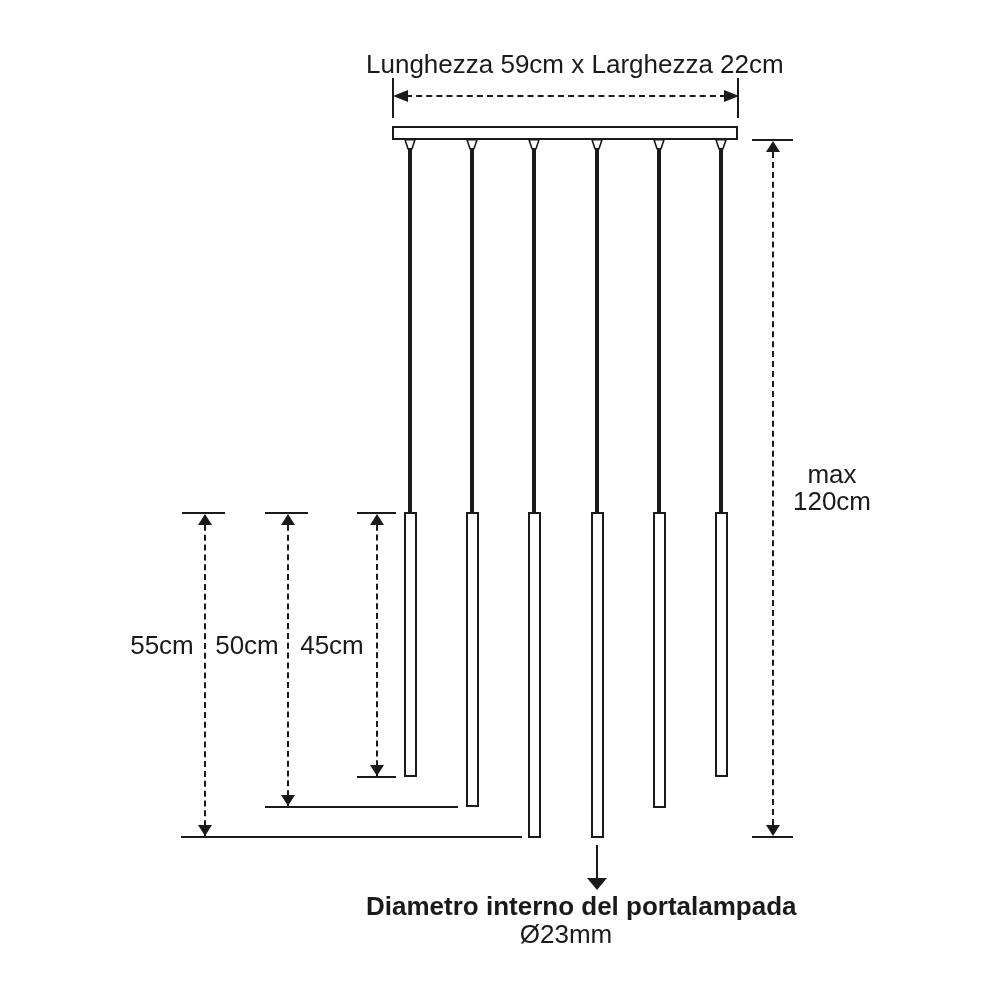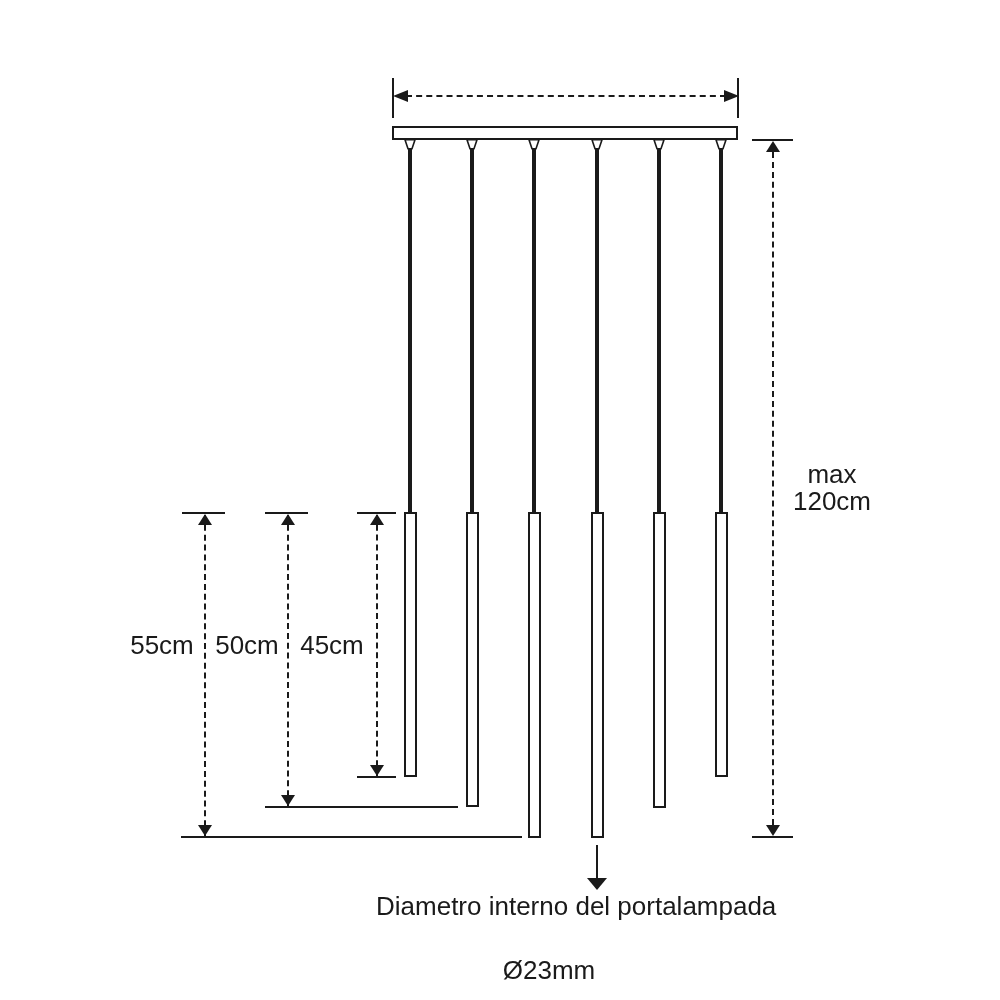--- a/index.html
+++ b/index.html
@@ -49,20 +49,21 @@
     width:13px;
     border:2px solid var(--ink);
     background:var(--bg);
   }
 </style>
 </head>
 <body>
 
 <div class="canvas">
 
+  <div class="abs label" style="left:366px;top:51px;width:400px;">Lunghezza 59cm x Larghezza 22cm</div>
 
   <div class="abs vline" style="left:392px;top:78px;height:40px;"></div>
   <div class="abs vline" style="left:737px;top:78px;height:40px;"></div>
   <div class="abs hdash" style="left:406px;top:95px;width:320px;"></div>
   <div class="abs ah ah-left" style="left:393px;top:90px;"></div>
   <div class="abs ah ah-right" style="left:724px;top:90px;"></div>
 
   <div class="abs canopy" style="left:392px;top:126px;width:346px;height:14px;"></div>
 
   <div class="abs">
@@ -148,17 +149,17 @@
     <div class="abs hline" style="left:752px;top:836px;width:41px;"></div>
     <div class="abs label" style="left:791px;top:461px;width:82px;">
       <div>max</div>
       <div>120cm</div>
     </div>
   </div>
 
   <div class="abs">
     <div class="abs vline" style="left:596px;top:845px;height:34px;"></div>
     <div class="abs ah ah-big-down" style="left:587px;top:878px;"></div>
-    <div class="abs label" style="left:376px;top:893px;width:400px;">Diametro interno del portalampada</div>
-    <div class="abs label" style="left:349px;top:921px;width:400px;margin-top:36px;">Ø23mm</div>
+    <div class="abs label" style="left:366px;top:893px;width:400px;font-weight:bold;">Diametro interno del portalampada</div>
+    <div class="abs label" style="left:366px;top:921px;width:400px;">Ø23mm</div>
   </div>
 
 </div>
 
 </body></html>

